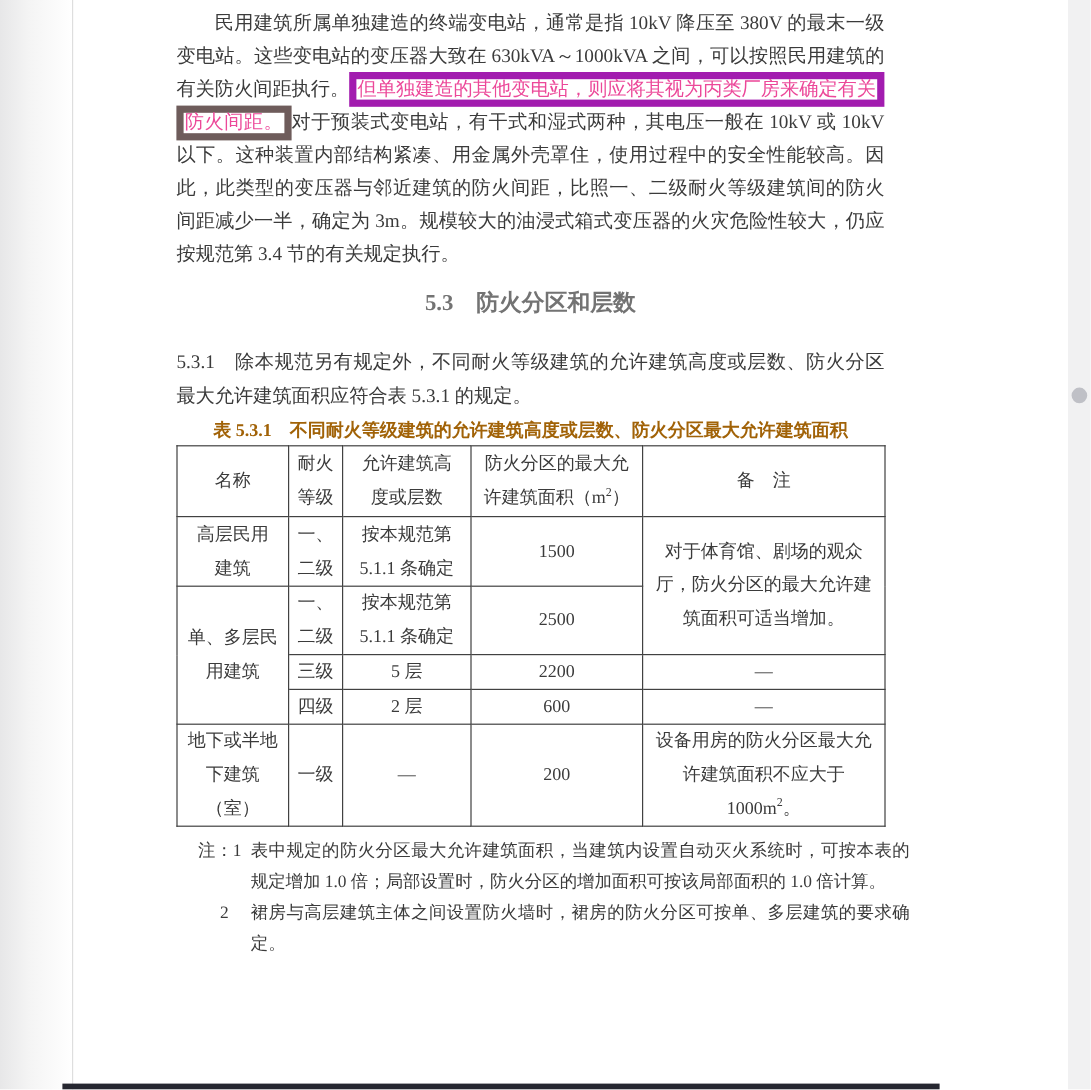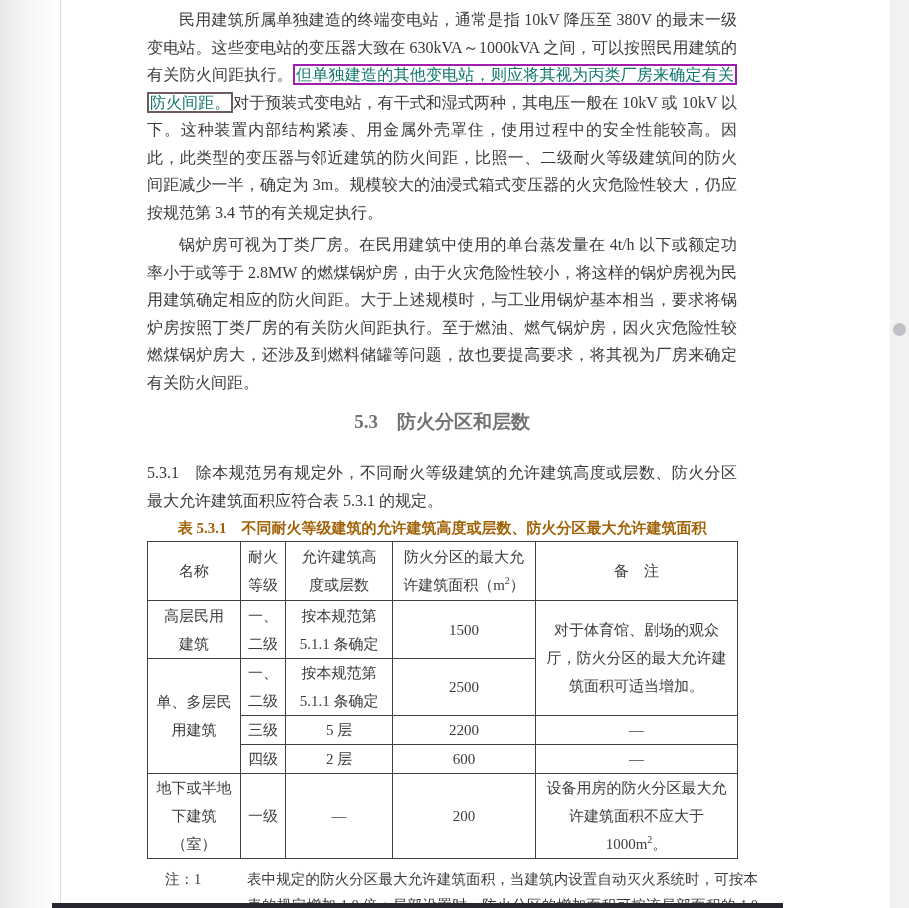--- a/index.html
+++ b/index.html
@@ -32,22 +32,22 @@
   .content{
     position:absolute;left:147px;top:6px;width:590px;
   }
   p.body-text{
     margin:0 0 5px 0;
     font-size:16px;line-height:27.5px;
     text-align:justify;
   }
   p.indent{text-indent:2em;}
   .hl{
-    color:#0f766e;
-    border:2px solid #a21caf;
+    color:#ec4899;
+    border:6px solid #a21caf;
     padding:0 1px;
     box-decoration-break:clone;-webkit-box-decoration-break:clone;
   }
   .hl2{border-color:#6e5c5b;}
   .section-heading{
     margin:13px 0 10px 0;
     font-size:19px;font-weight:bold;text-align:center;color:#737373;
   }
   p.clause{text-indent:0;margin-top:24px;}
   .table-caption{
@@ -68,36 +68,35 @@
   td.remark{text-align:left;padding:2px 8px;line-height:29px;}
   tr.h59{height:59px;} tr.h58{height:58px;} tr.h57{height:57px;}
   tr.h28{height:28px;} tr.h27{height:27px;}
   col.c1{width:93px;} col.c2{width:45px;} col.c3{width:107px;}
   col.c4{width:143px;} col.c5{width:202px;}
   sup{font-size:10px;line-height:0;}
   .notes{
     margin:7px 0 0 18px;margin-right:-21px;
     font-size:14.5px;line-height:26px;color:#3b3b3b;
   }
-  .note{display:flex;gap:38px;}
+  .note{display:flex;}
   .note-prefix{flex:none;width:44px;}
   .note-prefix.center{text-align:center;}
   .note-body{flex:1;text-align:justify;}
 </style>
 </head>
 <body>
 
 <div class="page-edge"></div>
 <div class="page-divider"></div>
 
 <div class="content">
 
   <p class="body-text indent"><span>民用建筑所属单独建造的终端变电站，通常是指 10kV 降压至 380V 的最末一级变电站。这些变电站的变压器大致在 630kVA～1000kVA 之间，可以按照民用建筑的有关防火间距执行。</span><span class="hl hl1">但单独建造的其他变电站，则应将其视为丙类厂房来确定有关</span><span class="hl hl2">防火间距。</span><span>对于预装式变电站，有干式和湿式两种，其电压一般在 10kV 或 10kV 以下。这种装置内部结构紧凑、用金属外壳罩住，使用过程中的安全性能较高。因此，此类型的变压器与邻近建筑的防火间距，比照一、二级耐火等级建筑间的防火间距减少一半，确定为 3m。规模较大的油浸式箱式变压器的火灾危险性较大，仍应按规范第 3.4 节的有关规定执行。</span></p>
 
-  <p class="body-text indent">锅炉房可视为丁类厂房。在民用建筑中使用的单台蒸发量在 4t/h 以下或额定功率小于或等于 2.8MW 的燃煤锅炉房，由于火灾危险性较小，将这样的锅炉房视为民用建筑确定相应的防火间距。大于上述规模时，与工业用锅炉基本相当，要求将锅炉房按照丁类厂房的有关防火间距执行。至于燃油、燃气锅炉房，因火灾危险性较燃煤锅炉房大，还涉及到燃料储罐等问题，故也要提高要求，将其视为厂房来确定有关防火间距。</p>
 
   <h2 class="section-heading">5.3　防火分区和层数</h2>
 
   <p class="body-text clause">5.3.1　除本规范另有规定外，不同耐火等级建筑的允许建筑高度或层数、防火分区最大允许建筑面积应符合表 5.3.1 的规定。</p>
 
   <div class="table-caption">表 5.3.1　不同耐火等级建筑的允许建筑高度或层数、防火分区最大允许建筑面积</div>
 
   <table class="fire-table">
     <colgroup>
       <col class="c1">

